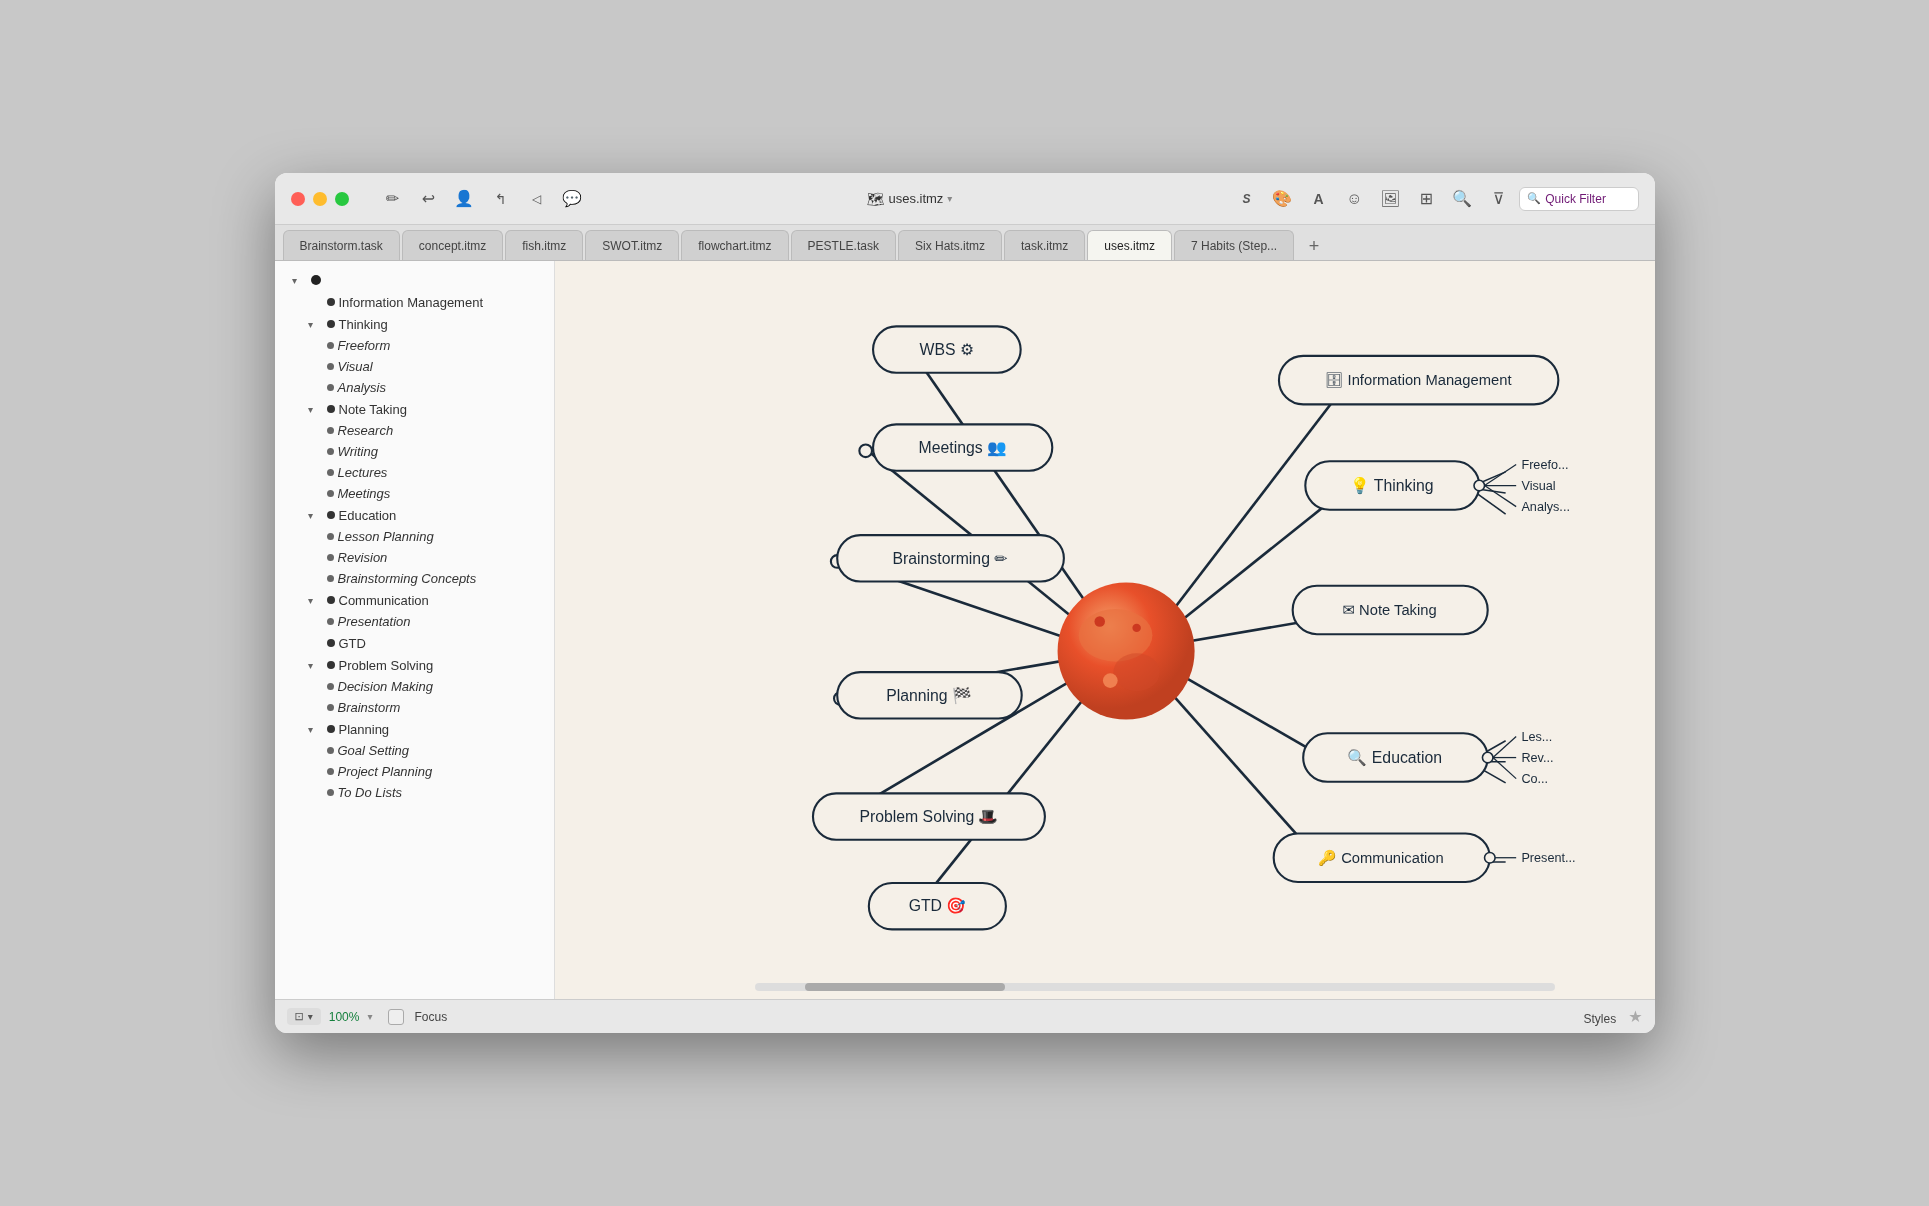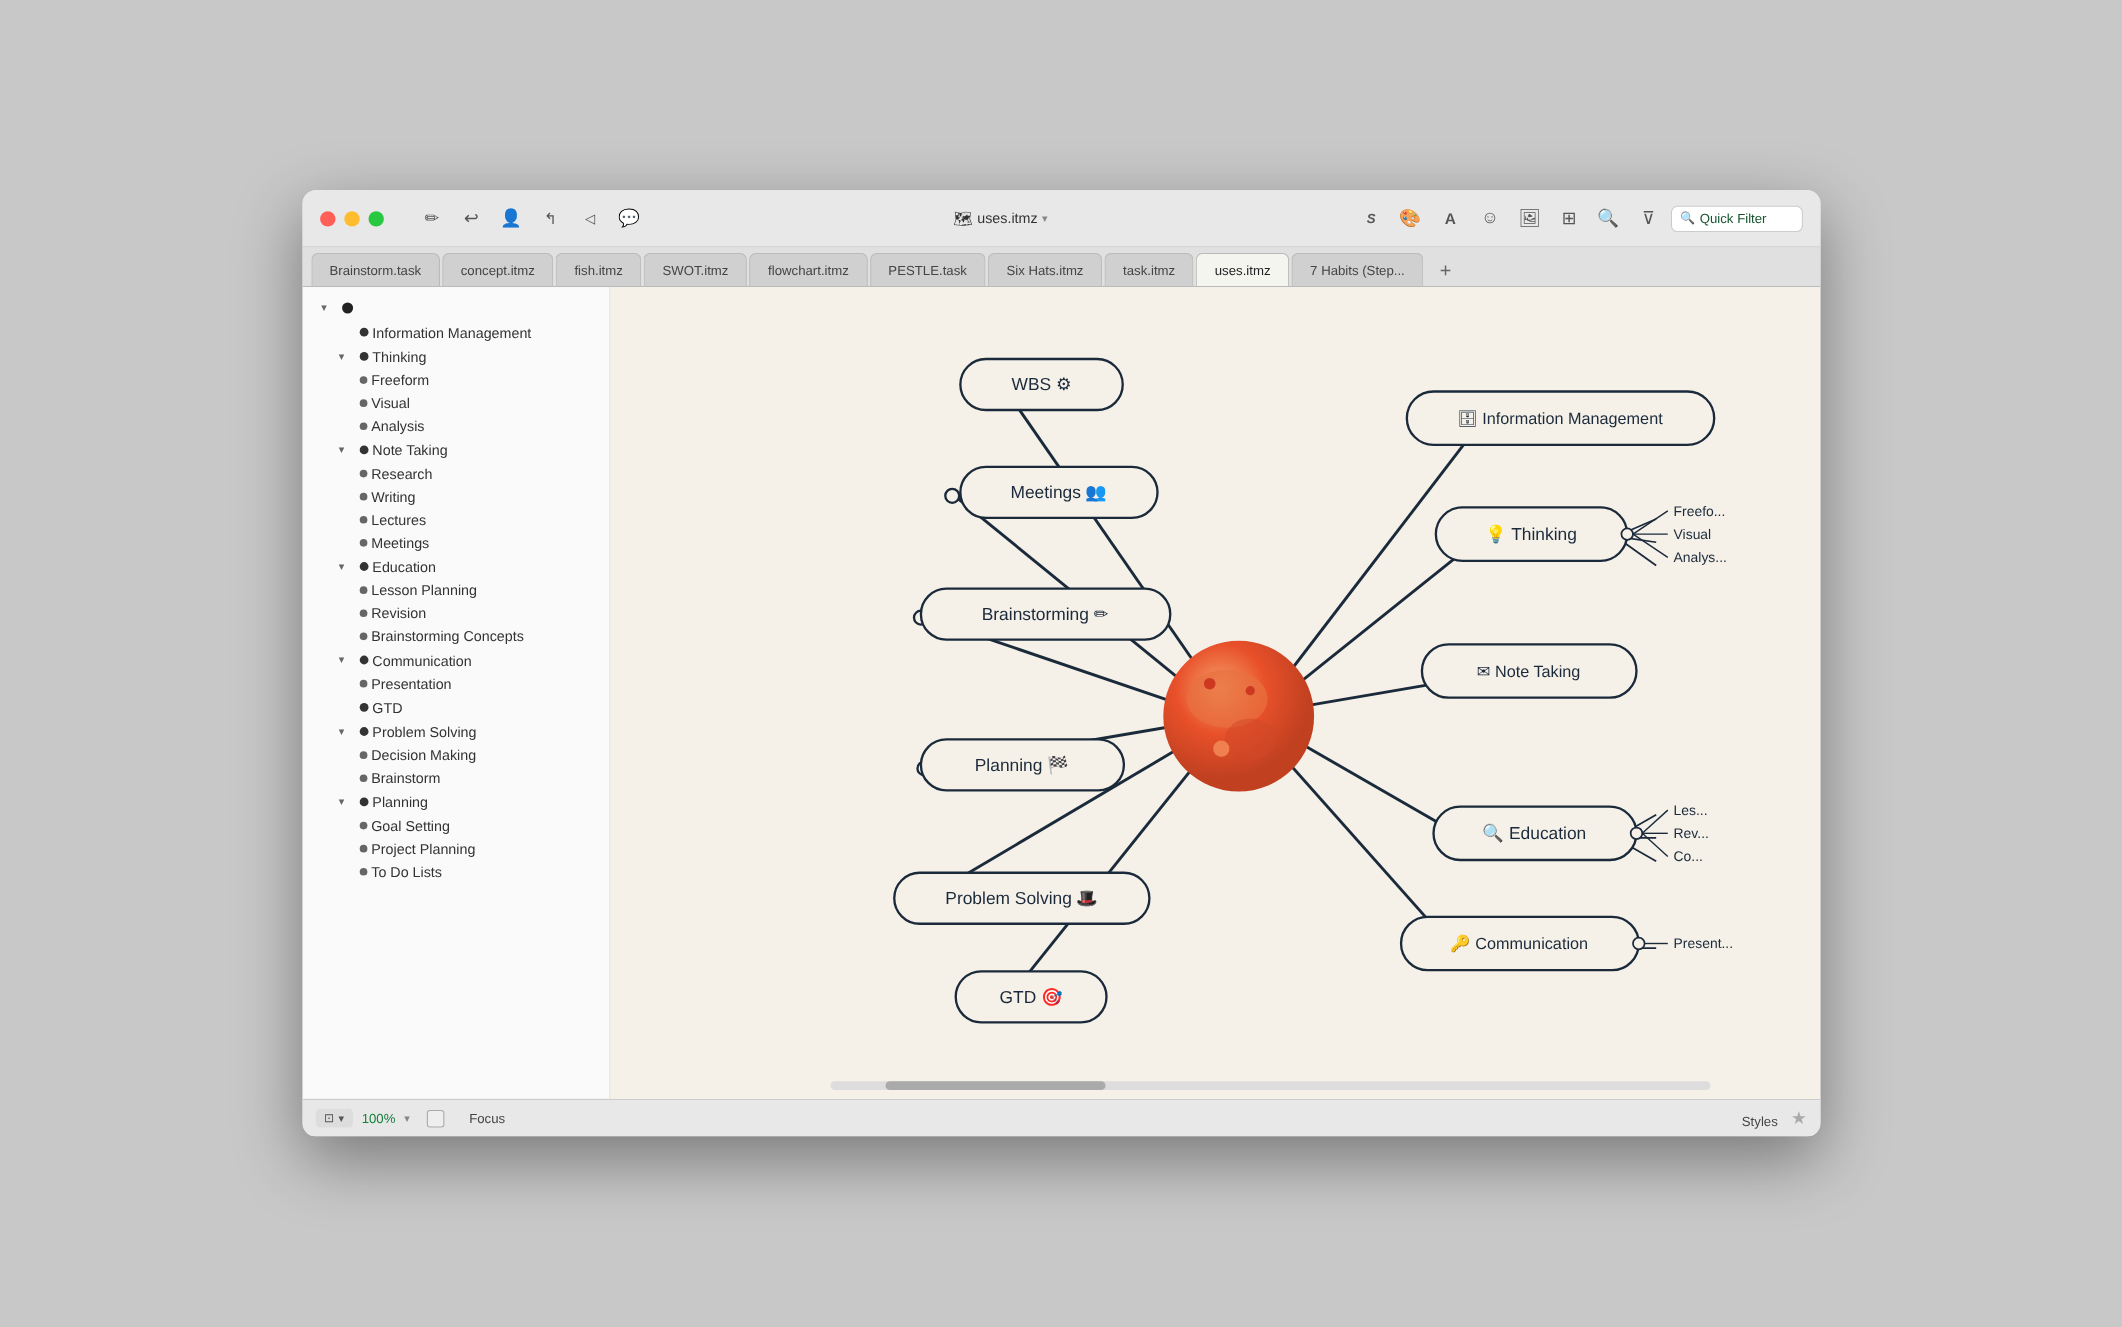--- a/index.html
+++ b/index.html
@@ -140,21 +140,21 @@
     }
     .sidebar-dot {
       width: 8px; height: 8px;
       border-radius: 50%;
       background: #333;
       flex-shrink: 0;
       margin-left: 4px;
     }
     .sidebar-label { flex: 1; }
     .sidebar-parent { font-weight: 400; }
-    .sidebar-child { padding-left: 48px; }
+    .sidebar-child { padding-left: 48px; font-style: italic; }
     .sidebar-child .sidebar-dot { background: #666; width: 7px; height: 7px; }
     
     .canvas {
       flex: 1;
       background: #f5f0e8;
       position: relative;
       overflow: hidden;
     }
     .canvas svg {
       position: absolute;
@@ -221,21 +221,21 @@
       <div class="toolbar-icon" style="font-size:12px; font-style:italic; font-weight:bold">S</div>
       <div class="toolbar-icon">🎨</div>
       <div class="toolbar-icon" style="font-size:14px; font-weight:bold">A</div>
       <div class="toolbar-icon">☺</div>
       <div class="toolbar-icon">🖼</div>
       <div class="toolbar-icon">⊞</div>
       <div class="toolbar-icon">🔍</div>
       <div class="toolbar-icon">⊽</div>
       <div class="search-box">
         <span style="font-size:11px">🔍</span>
-        <span style="font-size:12px; color:#14532d">Quick Filter</span>
+        <span style="font-size:12px; color:#701a75">Quick Filter</span>
       </div>
     </div>
   </div>
 
   <div class="tabs-bar">
     <div class="tab">Brainstorm.task</div>
     <div class="tab">concept.itmz</div>
     <div class="tab">fish.itmz</div>
     <div class="tab">SWOT.itmz</div>
     <div class="tab">flowchart.itmz</div>
@@ -493,21 +493,21 @@
 
   <div class="statusbar">
     <div style="display:flex; align-items:center; gap:4px; font-size:12px; color:#555; background:#ddd; border-radius:4px; padding:2px 8px; cursor:pointer;">
       <span style="font-size:11px">⊡</span>
       <span style="font-size:10px">▾</span>
     </div>
     <span style="font-size:12px; color:#15803d">100%</span>
     <div style="display:flex; align-items:center; gap:4px; cursor:pointer;">
       <span style="font-size:10px; color:#888">▾</span>
     </div>
-    <div style="display:flex; align-items:center; gap:22px; margin-left:8px; cursor:pointer;">
+    <div style="display:flex; align-items:center; gap:10px; margin-left:8px; cursor:pointer;">
       <div style="width:16px; height:16px; border:1px solid #aaa; border-radius:3px; background:#eee;"></div>
       <span style="font-size:12px; color:#444">Focus</span>
     </div>
     <div class="status-right">
       <span style="cursor:pointer; font-size:12px; color:#444">Styles</span>
       <span style="color:#aaa; cursor:pointer; font-size:16px">★</span>
     </div>
   </div>
 </div>
 

